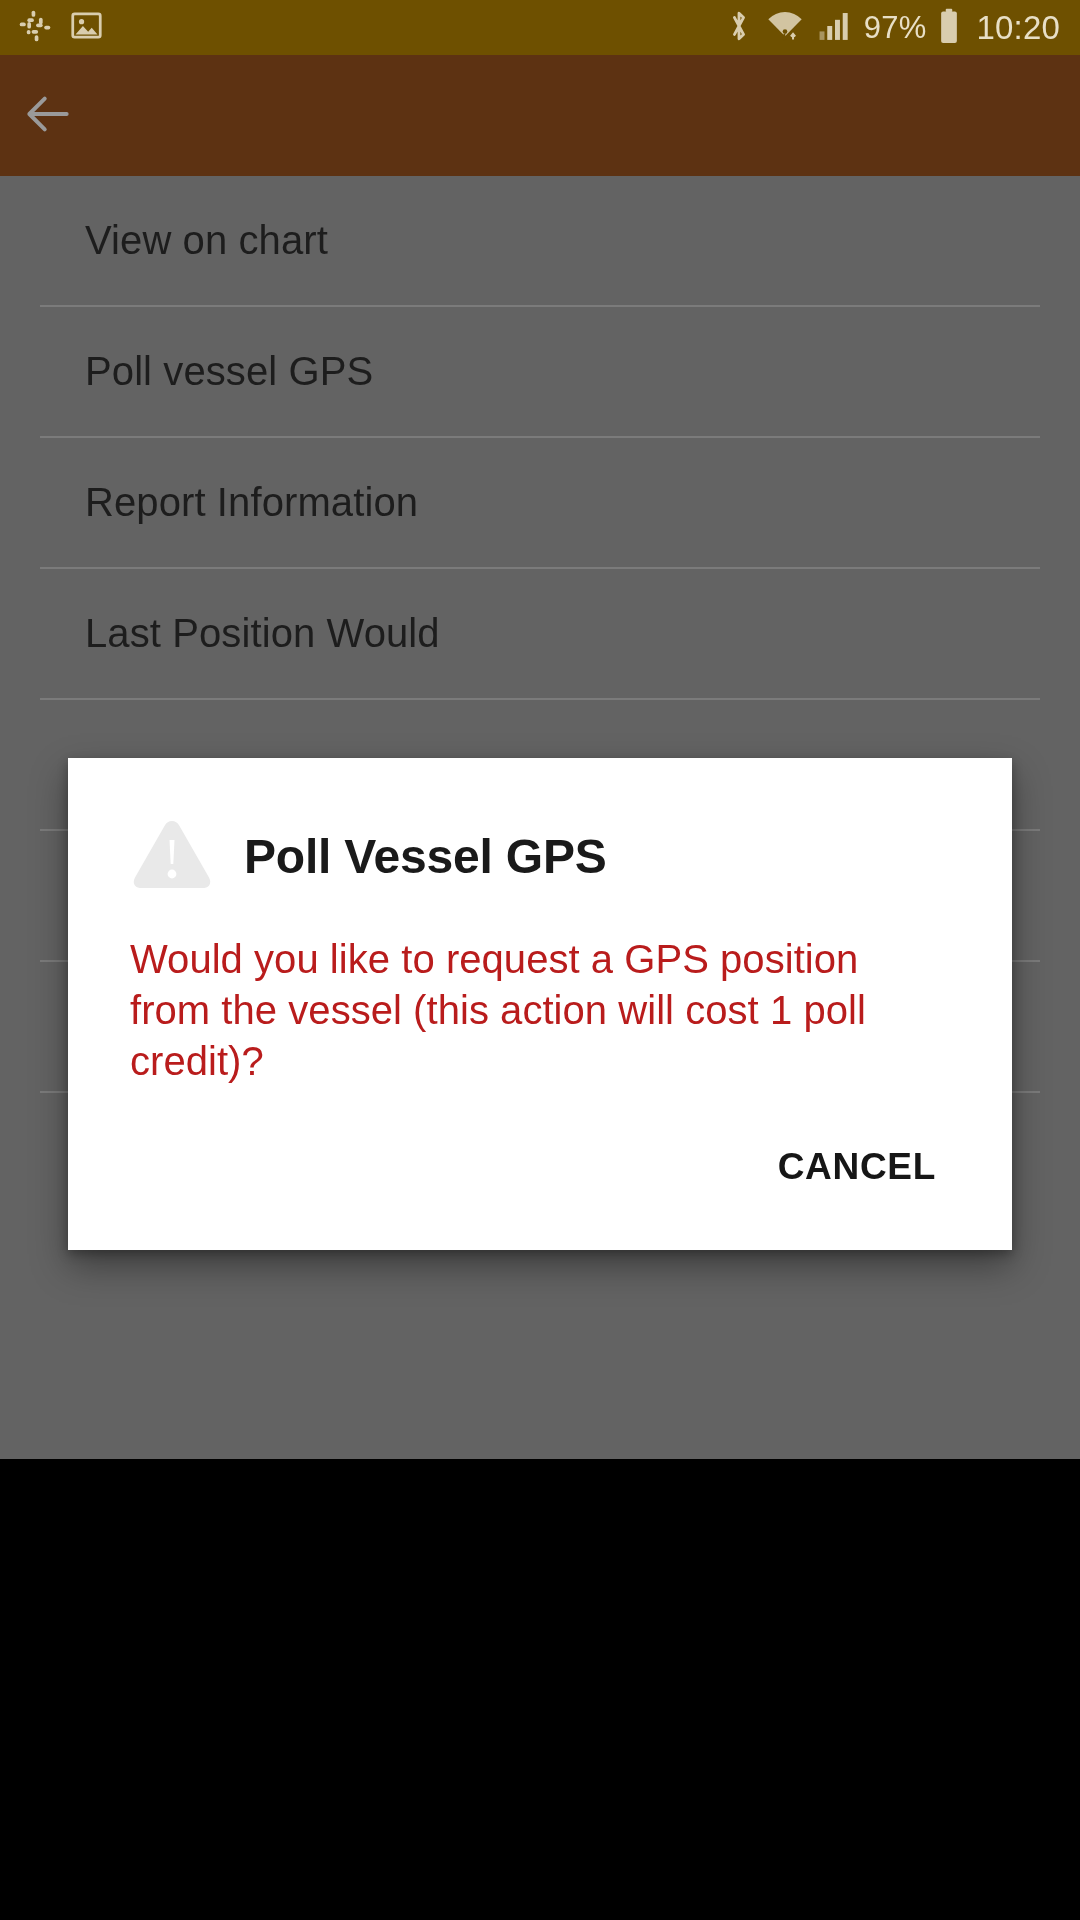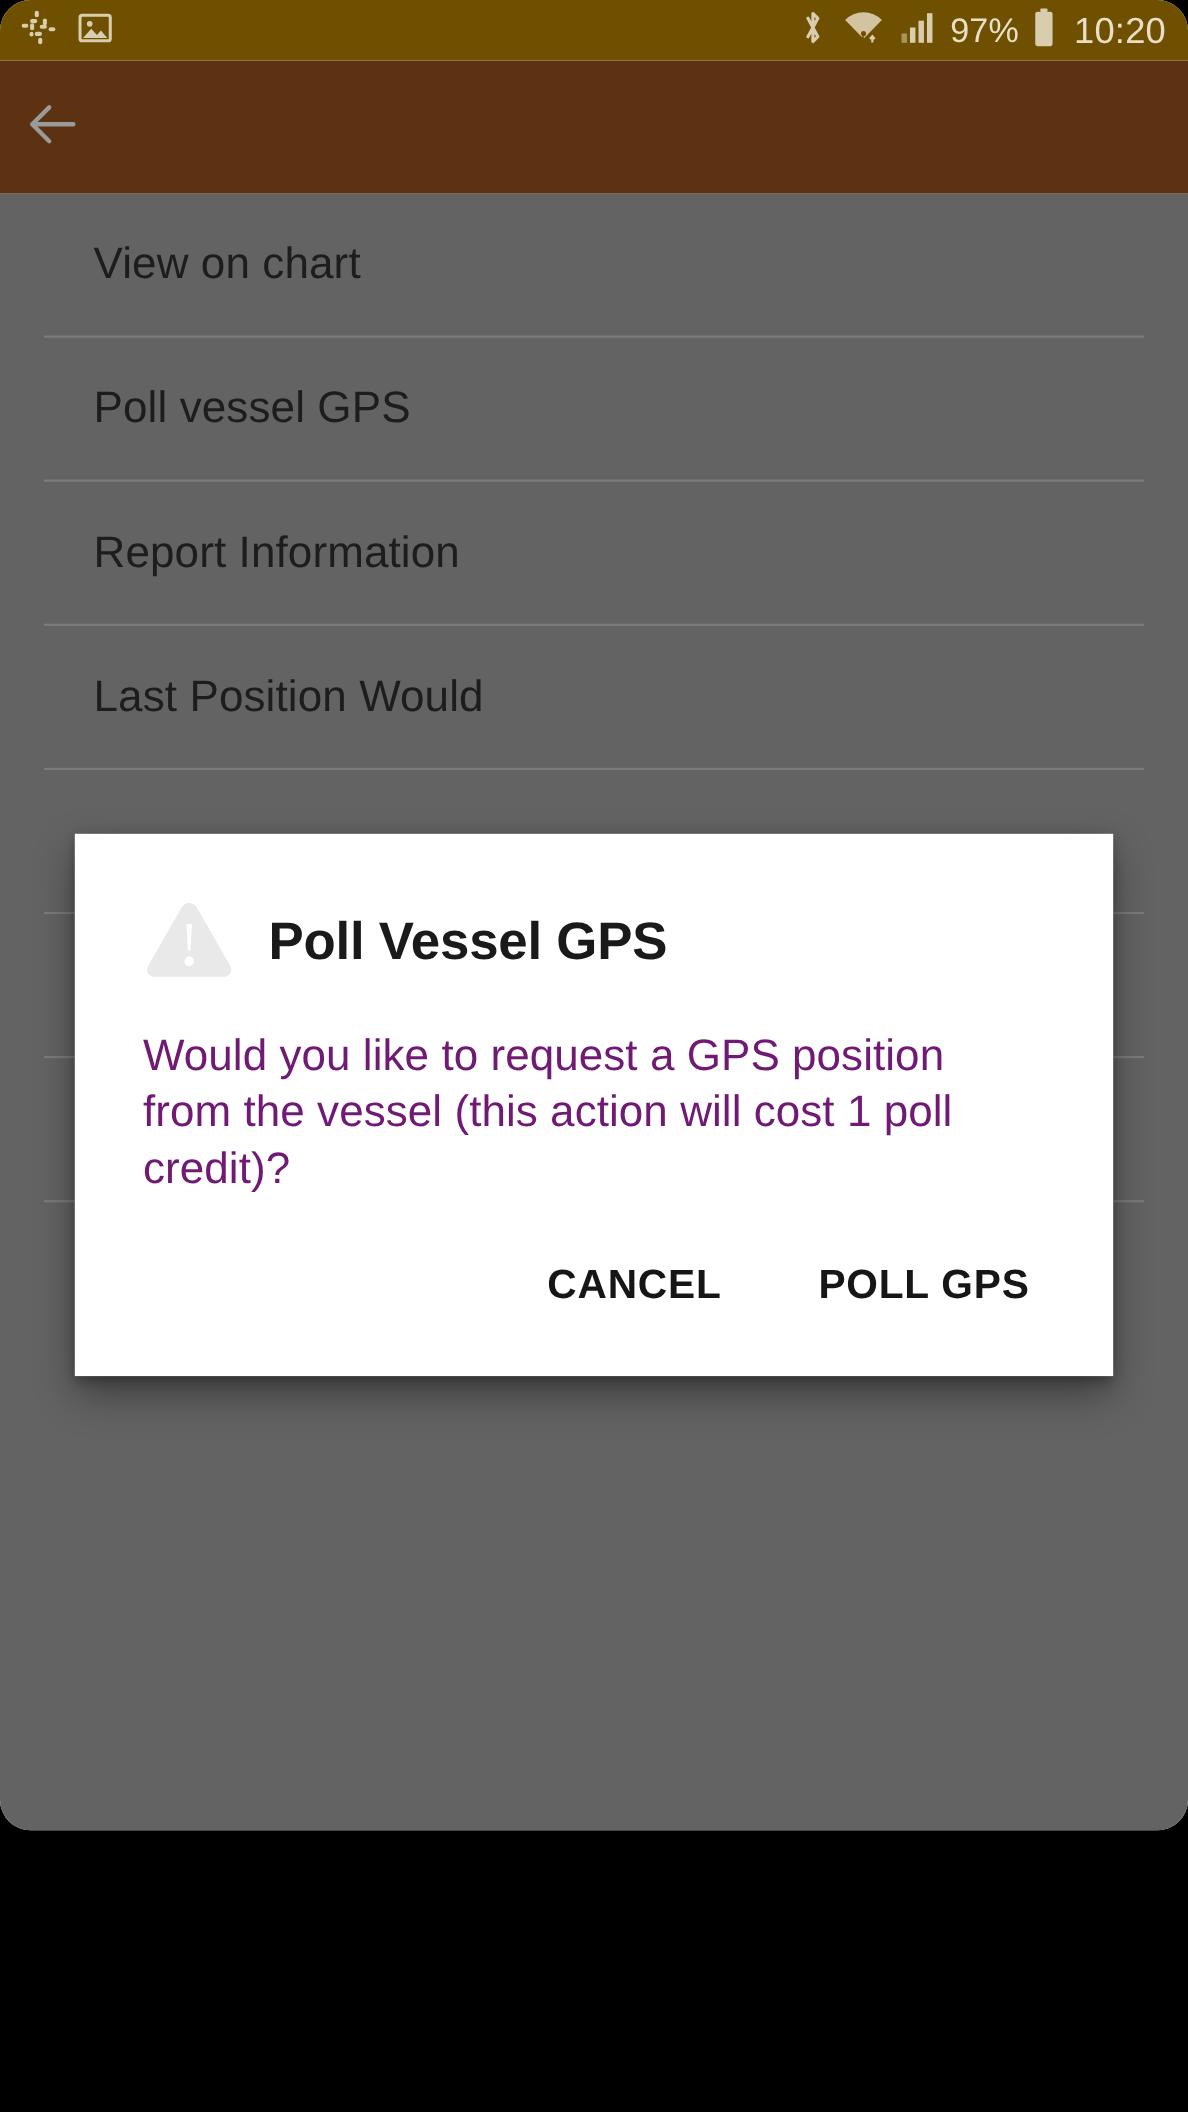--- a/index.html
+++ b/index.html
@@ -7,24 +7,23 @@
     padding: 0;
     background: #000;
   }
   body {
     font-family: "Liberation Sans", sans-serif;
     -webkit-font-smoothing: antialiased;
   }
   #screen {
     position: relative;
     width: 1080px;
-    height: 1664px;
+    height: 1459px;
     overflow: hidden;
     background: #ffffff;
-    border-radius: 28px;
   }
 
   
   #status-bar {
     position: absolute;
     top: 0; left: 0;
     width: 1080px;
     height: 55px;
     background: #6e5000;
     display: flex;
@@ -138,21 +137,21 @@
   #dialog-title {
     font-size: 48px;
     font-weight: 700;
     color: #1a1a1a;
     margin-left: 30px;
     letter-spacing: -0.2px;
   }
   #dialog-message {
     font-size: 40px;
     line-height: 1.27;
-    color: #701a75;
+    color: #b91c1c;
     padding: 38px 76px 0 62px;
     font-weight: 400;
     letter-spacing: 0.05px;
   }
   #dialog-actions {
     display: flex;
     justify-content: flex-end;
     align-items: center;
     padding: 44px 44px 46px 0;
     gap: 0;
@@ -297,17 +296,16 @@
           <circle cx="42" cy="58" r="4.4" fill="#ffffff"></circle>
         </svg>
       </span>
       <span id="dialog-title">Poll Vessel GPS</span>
     </div>
 
     <div id="dialog-message">Would you like to request a GPS position from the vessel (this action will cost 1 poll credit)?</div>
 
     <div id="dialog-actions">
       <button class="dialog-button" id="cancel-button">CANCEL</button>
-      <button class="dialog-button" id="poll-gps-button">POLL GPS</button>
     </div>
   </div>
 
 </div>
 
 </body></html>

